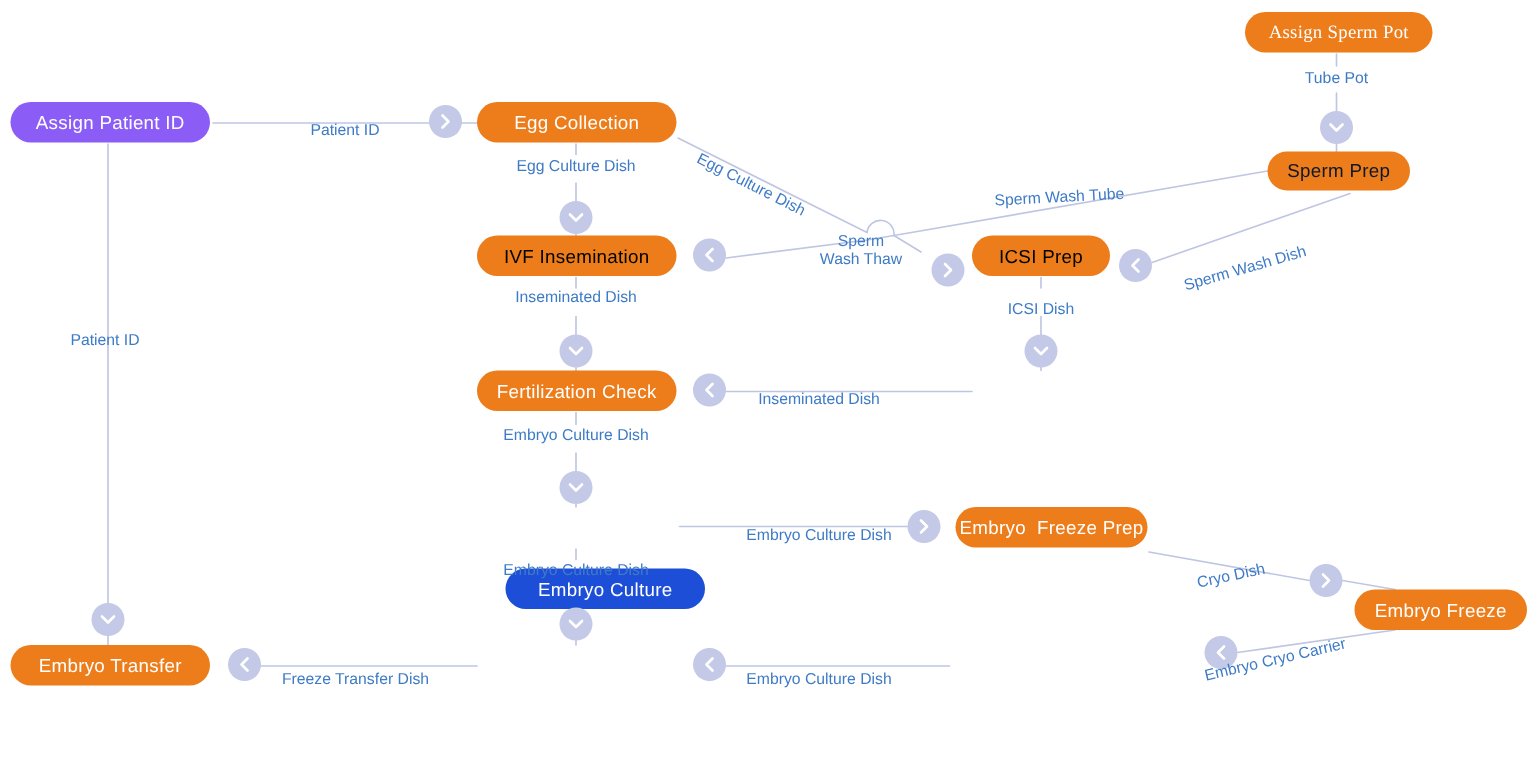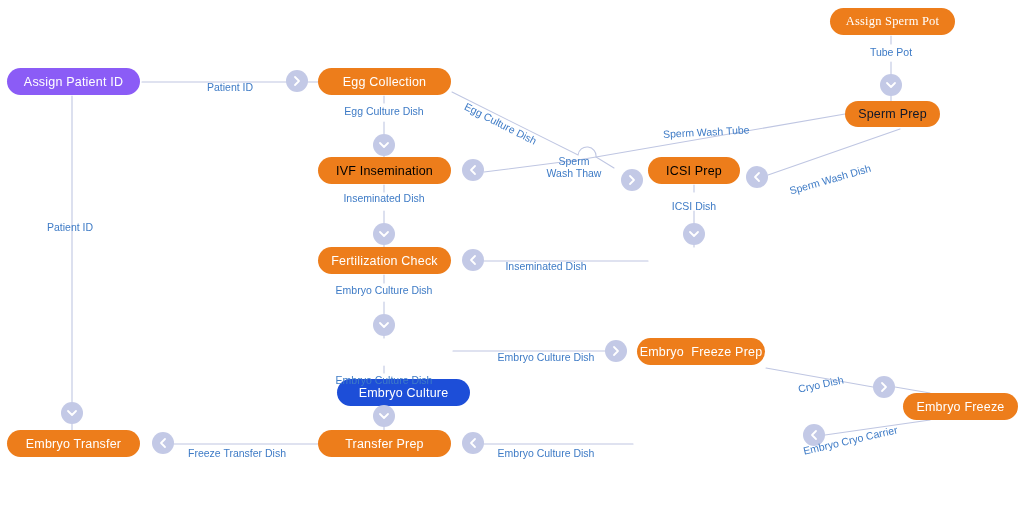--- a/index.html
+++ b/index.html
@@ -127,21 +127,20 @@
       <div class="node" style="left: 318px; top: 68px; width: 133px; height: 27px; background: rgb(237, 125, 27); color: rgb(255, 255, 255);">Egg Collection</div>
       <div class="node" style="left: 830px; top: 8px; width: 125px; height: 27px; background: rgb(237, 125, 27); color: rgb(255, 255, 255); font-family: Liberation Serif, serif;">Assign Sperm Pot</div>
       <div class="node" style="left: 845px; top: 101px; width: 95px; height: 26px; background: rgb(237, 125, 27); color: #0f172a;">Sperm Prep</div>
       <div class="node" style="left: 318px; top: 157px; width: 133px; height: 27px; background: rgb(237, 125, 27); color: #000000;">IVF Insemination</div>
       <div class="node" style="left: 648px; top: 157px; width: 92px; height: 27px; background: rgb(237, 125, 27); color: #000000;">ICSI Prep</div>
       <div class="node" style="left: 318px; top: 247px; width: 133px; height: 27px; background: rgb(237, 125, 27); color: rgb(255, 255, 255);">Fertilization Check</div>
       <div class="node" style="left: 337px; top: 338px; width: 133px; height: 27px; background: #1d4ed8; color: rgb(255, 255, 255); margin-top: 41px;">Embryo Culture</div>
       <div class="node" style="left: 903px; top: 393px; width: 115px; height: 27px; background: rgb(237, 125, 27); color: rgb(255, 255, 255);">Embryo Freeze</div>
       <div class="node" style="left: 637px; top: 338px; width: 128px; height: 27px; background: rgb(237, 125, 27); color: rgb(255, 255, 255);">Embryo  Freeze Prep</div>
       <div class="node" style="left: 7px; top: 430px; width: 133px; height: 27px; background: rgb(237, 125, 27); color: rgb(255, 255, 255);">Embryo Transfer</div>
-      <div class="node" style="left: 318px; top: 430px; width: 133px; height: 27px; background: rgb(237, 125, 27); color: rgb(255, 255, 255);">Transfer Prep</div>
     </div>
   <div id="badge-layer">
       <div class="badge" style="left: 286px; top: 70px; background: rgb(195, 201, 230);">
         <svg width="14" height="14" viewBox="0 0 14 14" xmlns="http://www.w3.org/2000/svg">
           <polyline points="5,3 9,7 5,11" fill="none" stroke="#ffffff" stroke-width="1.8" stroke-linecap="round" stroke-linejoin="round"></polyline>
         </svg>
       </div>
       <div class="badge" style="left: 373px; top: 134px; background: rgb(195, 201, 230);">
         <svg width="14" height="14" viewBox="0 0 14 14" xmlns="http://www.w3.org/2000/svg">
           <polyline points="3,5 7,9 11,5" fill="none" stroke="#ffffff" stroke-width="1.8" stroke-linecap="round" stroke-linejoin="round"></polyline>

